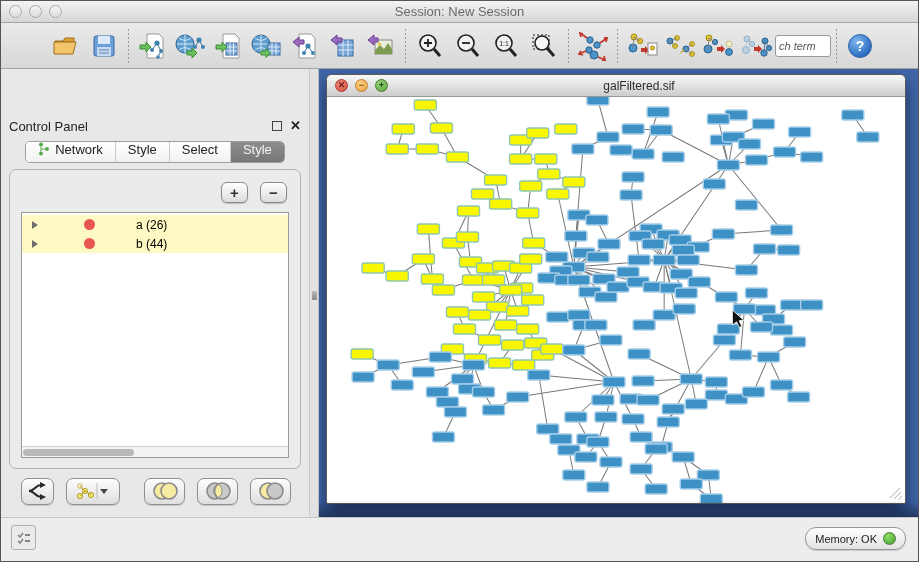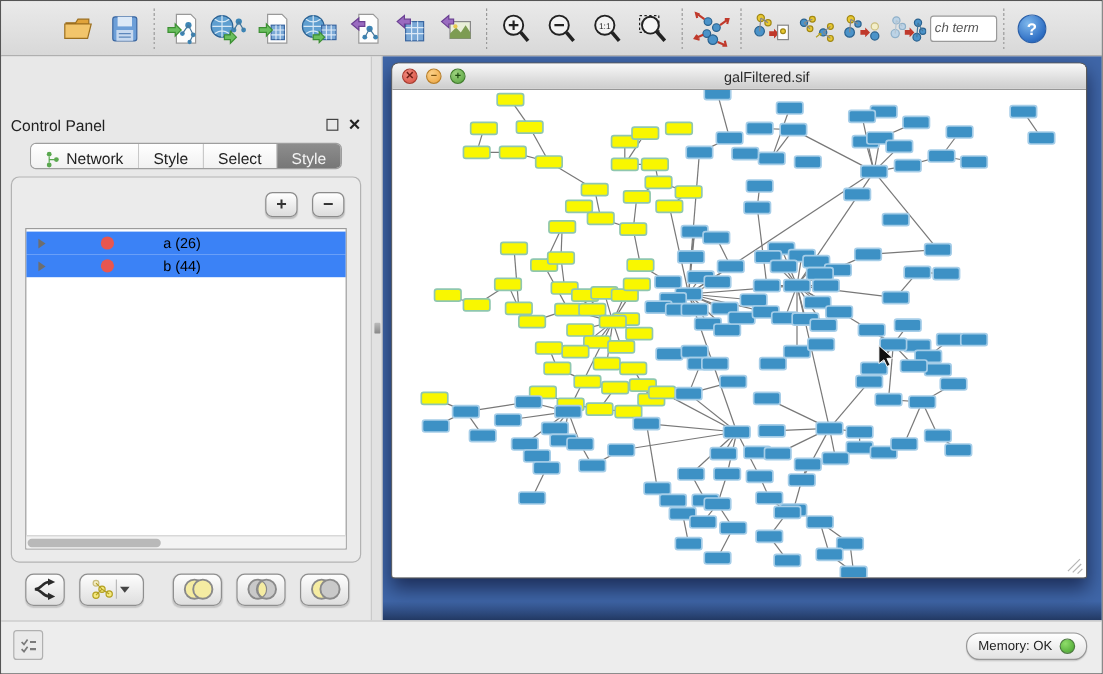--- a/index.html
+++ b/index.html
@@ -39,38 +39,38 @@
   .control-panel { width:308px; flex:0 0 308px; background:#e8e8e8; display:flex;
     flex-direction:column; }
   .cp-header { height:26px; display:flex; align-items:center; padding:0 8px;
     font-size:13px; color:#222;margin-top:44px; }
   .cp-header .spacer { flex:1; }
   .cp-float { width:10px; height:10px; border:1.5px solid #444; margin-right:8px; }
   .cp-close { font-size:13px; font-weight:bold; color:#222; line-height:10px; }
   .cp-tabs { display:flex; justify-content:center; margin:2px 0 4px 0; }
   .seg { display:flex; border:1px solid #9e9e9e; border-radius:5px; overflow:hidden;
     background:#fff; height:22px; }
-  .seg-item { display:flex; align-items:flex-end; gap:5px; padding:0 12px; font-size:13px;
+  .seg-item { display:flex; align-items:flex-start; gap:5px; padding:0 12px; font-size:13px;
     color:#222; border-right:1px solid #c9c9c9; background:linear-gradient(#ffffff,#f1f1f1); }
   .seg-item:last-child { border-right:none; }
   .seg-item.active { background:linear-gradient(#8d8d8d,#777777); color:#f4f4f4;
     border-right:none; }
   .cp-box { flex:1 1 auto; margin:2px 8px 4px 8px; border:1px solid #b3b3b3;
     border-radius:7px; background:#ebebeb; display:flex; flex-direction:column;
     padding:10px 11px 10px 11px; min-height:0; }
   .pm-row { display:flex; justify-content:flex-end; gap:12px; padding:2px 2px 9px 0; }
   .pm-btn { width:27px; height:21px; border:1px solid #8b8b8b; border-radius:6px;
     background:linear-gradient(#ffffff,#dcdcdc); font-size:15px; font-weight:bold;
     color:#333; display:flex; align-items:center; justify-content:center;
     box-shadow:0 1px 1px rgba(0,0,0,.2); line-height:1; }
   .sets-list { flex:1 1 auto; background:#fff; border:1px solid #9b9b9b;
     display:flex; flex-direction:column; min-height:0; }
   .list-rows { flex:1 1 auto; padding-top:2px; }
   .set-row { height:19px; display:flex; align-items:center; font-size:12px; color:#000; }
-  .set-row.selected { background:#3b82f6;gap:36px; }
+  .set-row.selected { background:#fef9c3;gap:36px; }
   .disclosure { width:0; height:0; border-left:6px solid #6e6e6e; border-top:4px solid transparent;
     border-bottom:4px solid transparent; margin-left:10px; }
   .red-dot { width:11px; height:11px; border-radius:50%; background:#e8564f;
     margin-left:10px; margin-right:5px; }
   .hscroll { height:11px; background:#f3f3f3; border-top:1px solid #d2d2d2;
     display:flex; align-items:center; padding:0 1px; }
   .hthumb { width:42%; height:7px; border-radius:4px; background:#b9b9b9; }
   .cp-actions { flex:0 0 44px; display:flex; align-items:center; padding:0 18px 8px 20px;
     gap:12px; }
   .act-btn { height:27px; border:1px solid #8f8f8f; border-radius:7px;
@@ -119,20 +119,28 @@
   .led { width:13px; height:13px; border-radius:50%;
     background:radial-gradient(circle at 35% 30%,#8fdd6a,#44a02c); border:1px solid #4d7a40; }
 
   svg { display:block; }
 </style>
 </head>
 <body>
 
 <div class="app">
 
+  <div class="titlebar">
+    <div class="traffic">
+      <span class="tl"></span>
+      <span class="tl"></span>
+      <span class="tl"></span>
+    </div>
+    <div class="win-title">Session: New Session</div>
+  </div>
 
   <div class="toolbar">
     <span class="tb-btn">
       <svg width="30" height="30" viewBox="0 0 30 30">
         <path d="M4 10 h8 l2-3 h9 v4 h-19z" fill="#e0a33a" stroke="#9c6f1e"></path>
         <path d="M3 11 h22 l-3 12 h-19z" fill="#f2c56b" stroke="#9c6f1e"></path>
       </svg>
       </span>
     <span class="tb-btn">
       <svg width="28" height="28" viewBox="0 0 28 28">

